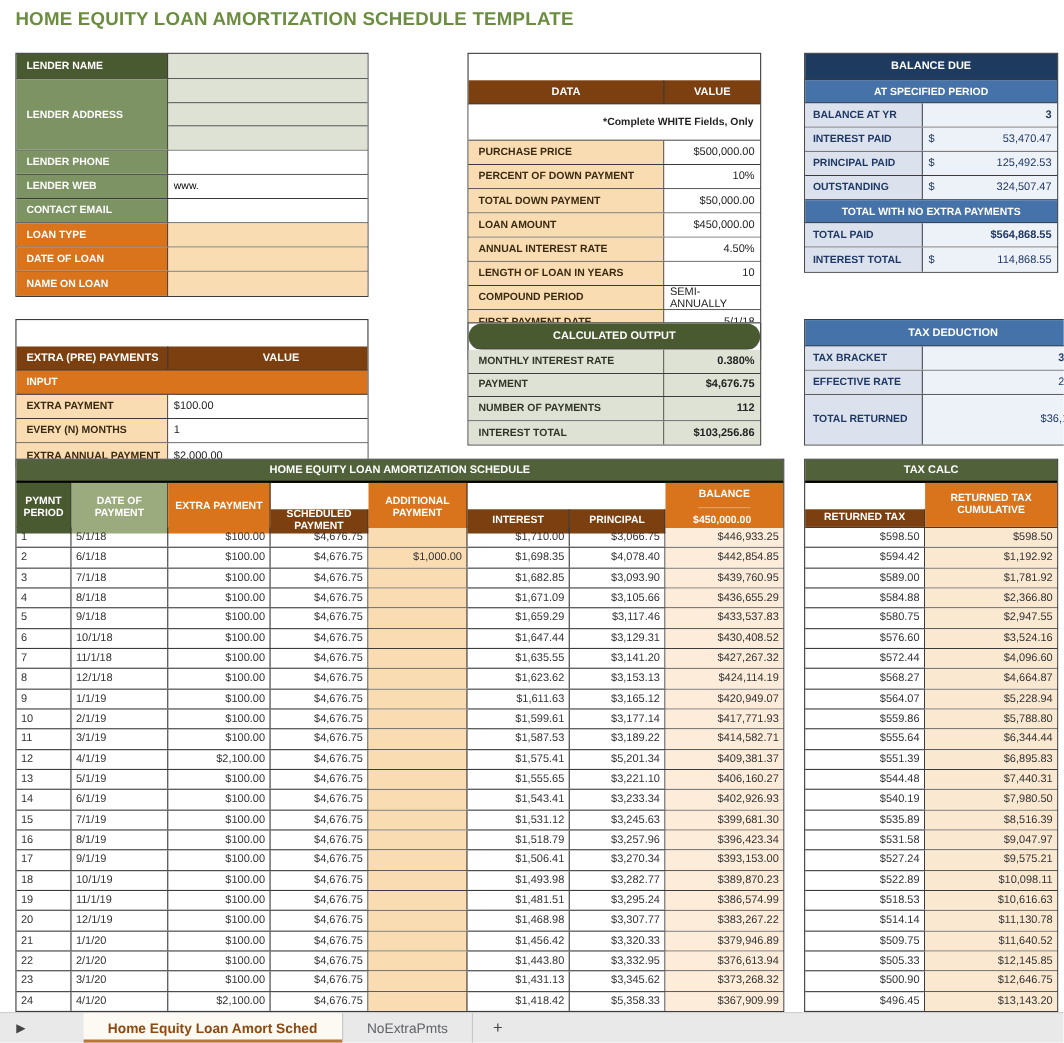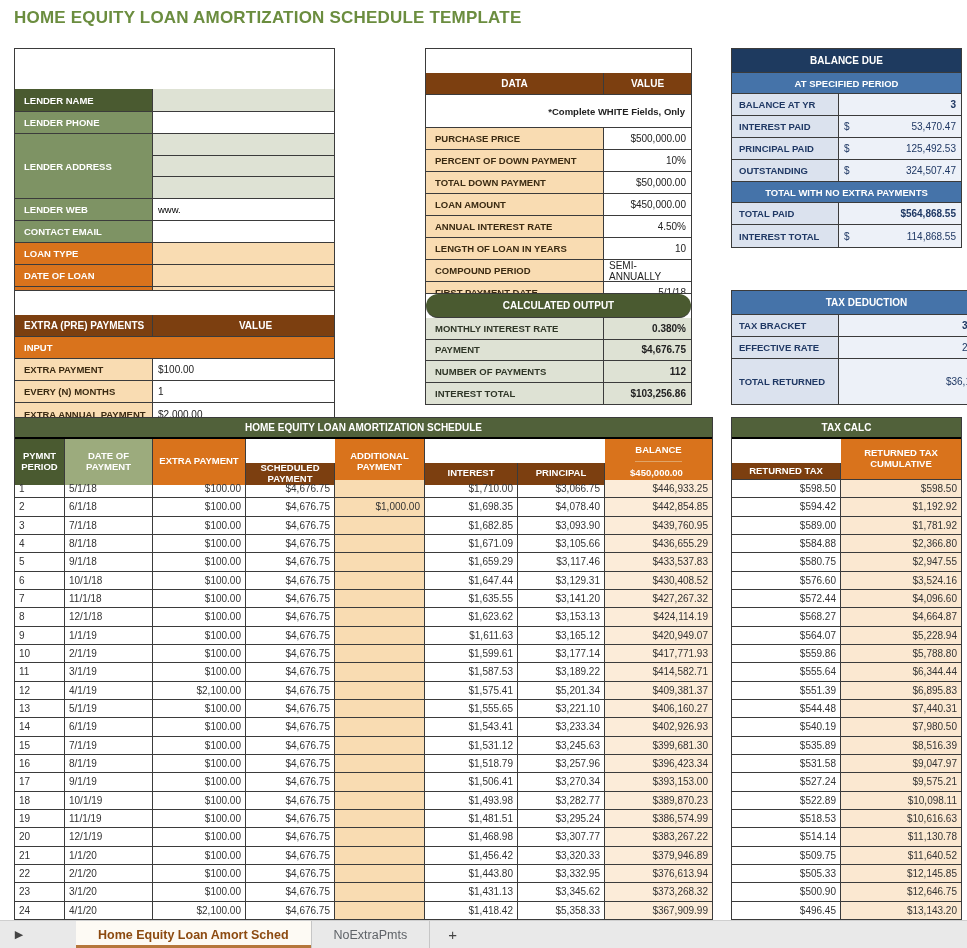--- a/index.html
+++ b/index.html
@@ -28,21 +28,21 @@
   #lender .lab { width: 138px; color: #fff; }
   .bg-green-dark  { background: #4a5a30; }
   .bg-green-mid   { background: #7e9364; }
   .bg-sage        { background: #9cab7d; }
   .bg-orange      { background: #d9731c; }
   .bg-brown       { background: #7c3f10; margin-top: 24px; }
   .bg-tan         { background: #f9dcb2; }
   .bg-tan-light   { background: #fcecd9; }
   .bg-graygreen   { background: #dee2d4; }
   .bg-white       { background: #ffffff; }
-  .h23 { height: 23px; margin-top: 40px; } .h22 { height: 22px; }
+  .h23 { height: 23px; } .h22 { height: 22px; }
   #lender .addr-row { height: 65px; }
   #lender .addr-vals { flex: 1; display: flex; flex-direction: column; }
   #lender .addr-vals > div { flex: 1; border-bottom: 1px solid #3b3b3b; background: #dee2d4; }
   #lender .addr-vals > div:last-child { border-bottom: none; }
 
   
   #extra { left: 14px; top: 290px; width: 321px; }
   #extra .head { height: 24px; gap: 24px; }
   #extra .head .lab { width: 138px; color: #fff; font-size: 10px; }
   #extra .head .val { justify-content: center; color: #fff; font-weight: bold; font-size: 10px; }
@@ -143,31 +143,31 @@
 
 <div id="page">
 
   <div id="page-title" class="abs">HOME EQUITY LOAN AMORTIZATION SCHEDULE TEMPLATE</div>
 
   <div id="lender" class="abs tbl">
     <div class="r h23">
       <div class="lab bg-green-dark">LENDER NAME</div>
       <div class="val bg-graygreen"></div>
     </div>
-    <div class="r h22">
-      <div class="lab bg-green-mid">LENDER PHONE</div>
-      <div class="val bg-white"></div>
-    </div>
     <div class="r addr-row">
       <div class="lab bg-green-mid" style="width:138px">LENDER ADDRESS</div>
       <div class="addr-vals">
         <div></div>
         <div></div>
         <div></div>
       </div>
+    </div>
+    <div class="r h22">
+      <div class="lab bg-green-mid">LENDER PHONE</div>
+      <div class="val bg-white"></div>
     </div>
     <div class="r h22">
       <div class="lab bg-green-mid">LENDER WEB</div>
       <div class="val bg-white">www.</div>
     </div>
     <div class="r h22">
       <div class="lab bg-green-mid">CONTACT EMAIL</div>
       <div class="val bg-white"></div>
     </div>
     <div class="r h22">

